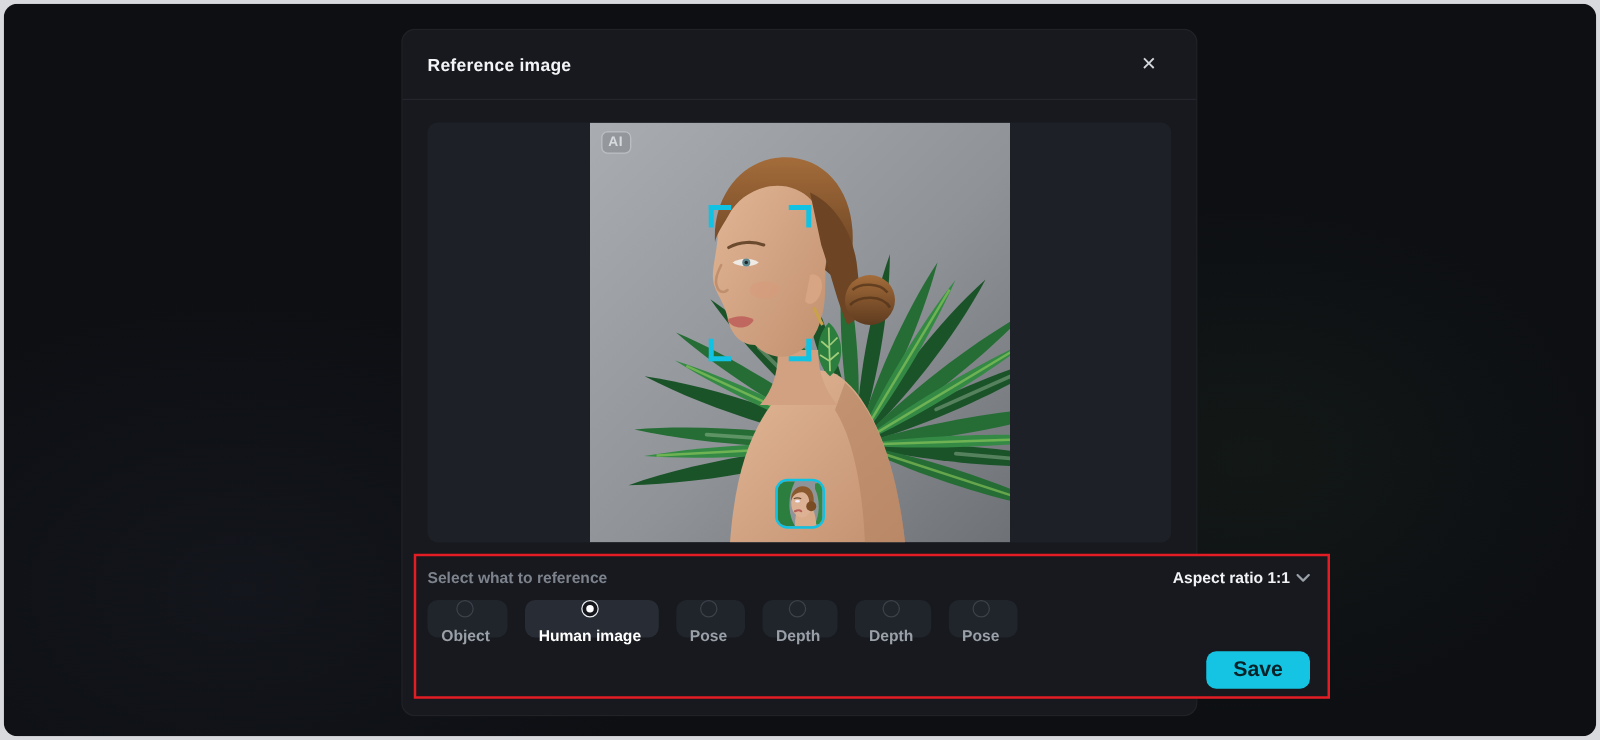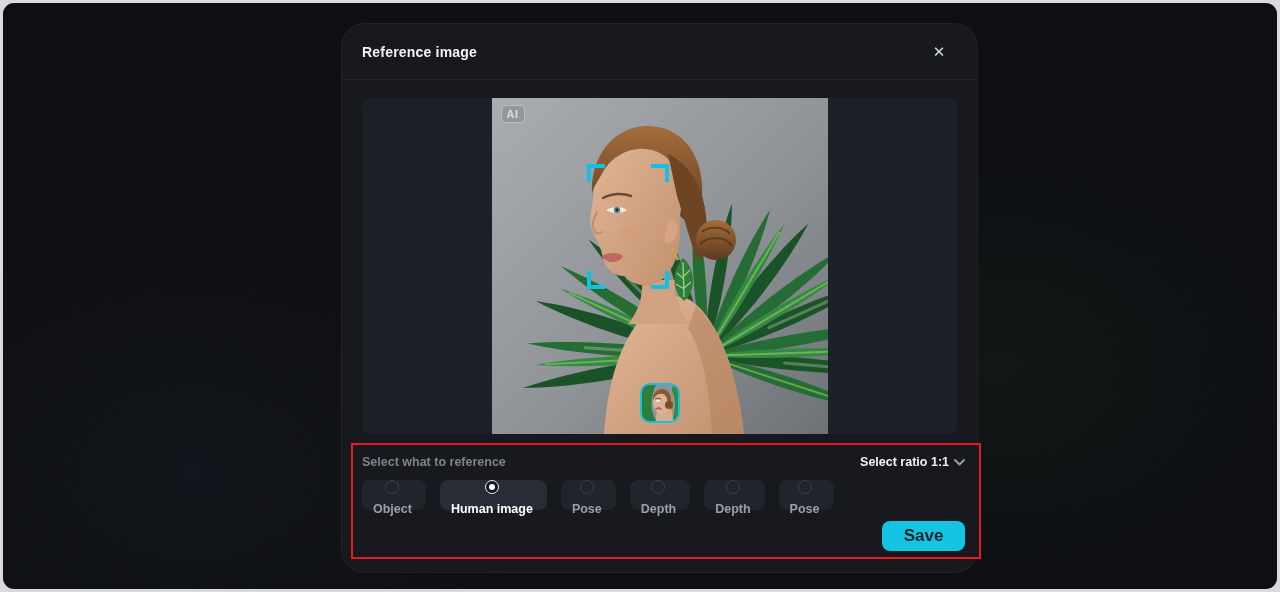--- a/index.html
+++ b/index.html
@@ -12,24 +12,24 @@
   .app {
     position:absolute; left:3px; top:3px; right:3px; bottom:3px;
     border-radius:11px;
     background:
       radial-gradient(420px 300px at 78% 62%, rgba(44,66,38,0.18), transparent 70%),
       radial-gradient(500px 340px at 15% 80%, rgba(30,34,44,0.35), transparent 70%),
       #0d0f13;
   }
   
   .modal {
-    position:absolute; left:338px; top:20px; width:637px; height:550px;
+    position:absolute; left:318px; top:20px; width:637px; height:550px;
     background:#17191e;
     border:1px solid rgba(255,255,255,0.04);
-    border-radius:24px;
+    border-radius:11px;
   }
   .modal-header {
     height:56px; display:flex; align-items:center; justify-content:space-between;
     padding:0 26px 0 20px;
     border-bottom:1px solid #23262c;
   }
   .modal-title { color:#f2f4f6; font-size:14px; font-weight:700; letter-spacing:.2px; }
   .close-btn {
     width:24px; height:24px; display:flex; align-items:center; justify-content:center;
     color:#d4d8dd; font-size:15px; cursor:pointer; line-height:1;
@@ -56,21 +56,21 @@
   .face-bracket i.tr { right:0; top:0; border-right-width:4px; border-top-width:4px; }
   .face-bracket i.bl { left:0; bottom:0; border-left-width:4px; border-bottom-width:4px; }
   .face-bracket i.br { right:0; bottom:0; border-right-width:4px; border-bottom-width:4px; }
   .face-thumb {
     position:absolute; left:148px; top:285px; width:40px; height:40px;
     border:2px solid #12c2e2; border-radius:10px; overflow:hidden;
     background:#8f9499;
   }
   
   .ref-panel {
-    position:absolute; left:9px; top:419px; width:630px; height:116px;
+    position:absolute; left:9px; top:419px; width:733px; height:116px;
     border:2.5px solid #e41d24;
     background:#17191e;
   }
   .panel-top {
     display:flex; align-items:center; justify-content:space-between;
     padding:10px 14px 0 9px;
   }
   .panel-label { color:#7d838c; font-size:12.5px; font-weight:700; }
   .aspect {
     display:flex; align-items:center; gap:5px; cursor:pointer;
@@ -231,21 +231,21 @@
             <path d="M14 24 C16 23 18 23 19 24" stroke="#b55f56" stroke-width="1.6" fill="none" stroke-linecap="round"></path>
           </svg>
         </div>
       </div>
     </div>
 
     <div class="ref-panel">
       <div class="panel-top">
         <div class="panel-label">Select what to reference</div>
         <div class="aspect">
-          <span class="aspect-text">Select ratio 1:1</span>
+          <span class="aspect-text">Aspect ratio 1:1</span>
           <svg width="11" height="7" viewBox="0 0 11 7">
             <polyline points="1,1 5.5,5.5 10,1" fill="none" stroke="#9aa0a8" stroke-width="1.8" stroke-linecap="round" stroke-linejoin="round"></polyline>
           </svg>
         </div>
       </div>
 
       <div class="pills">
         <div class="pill">
           <span class="radio"></span>
           <span class="pill-label">Object</span>

